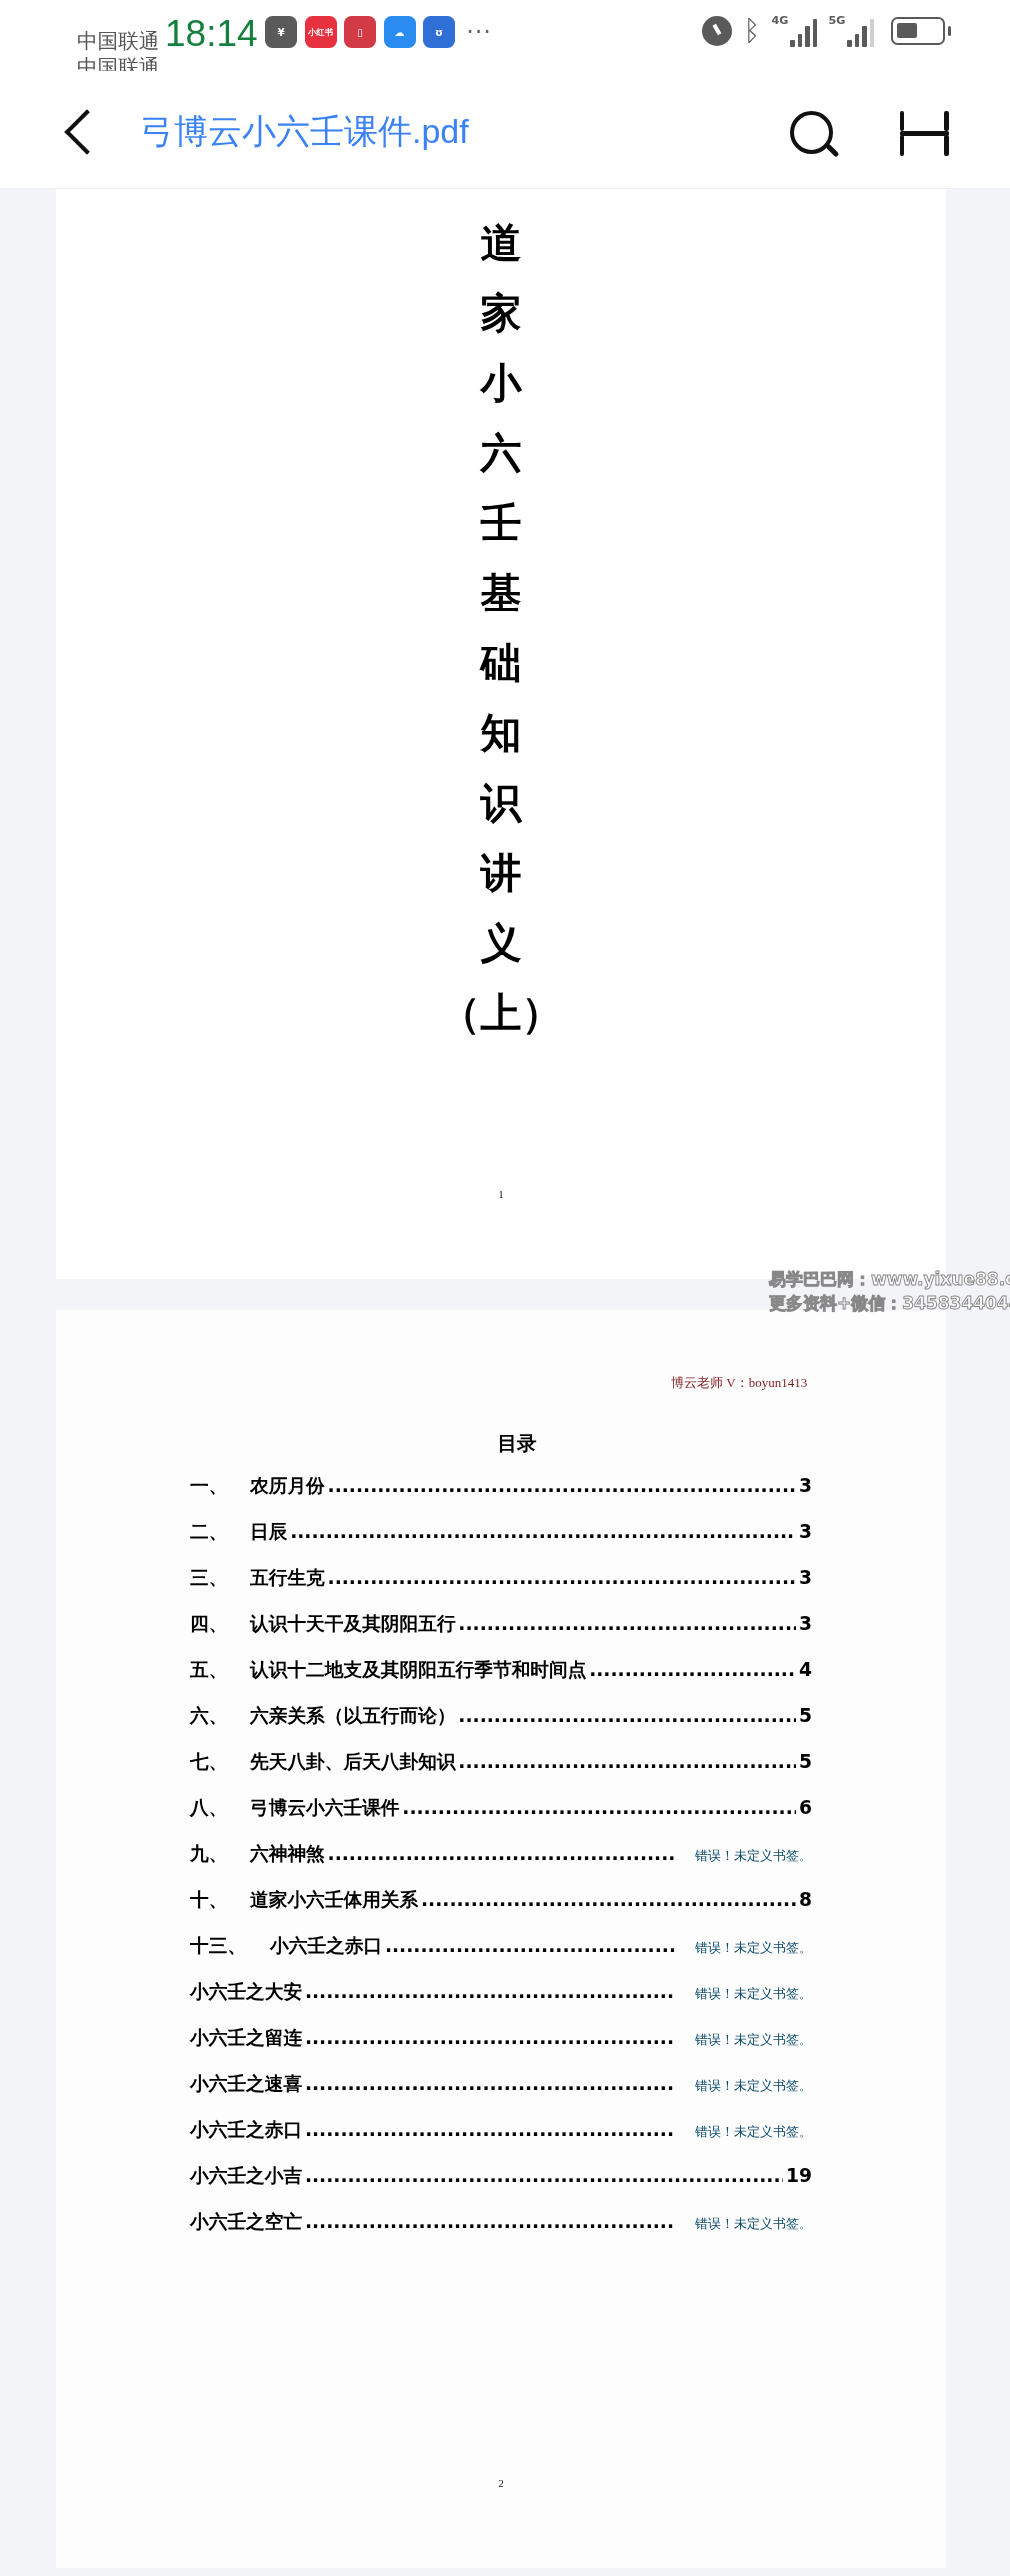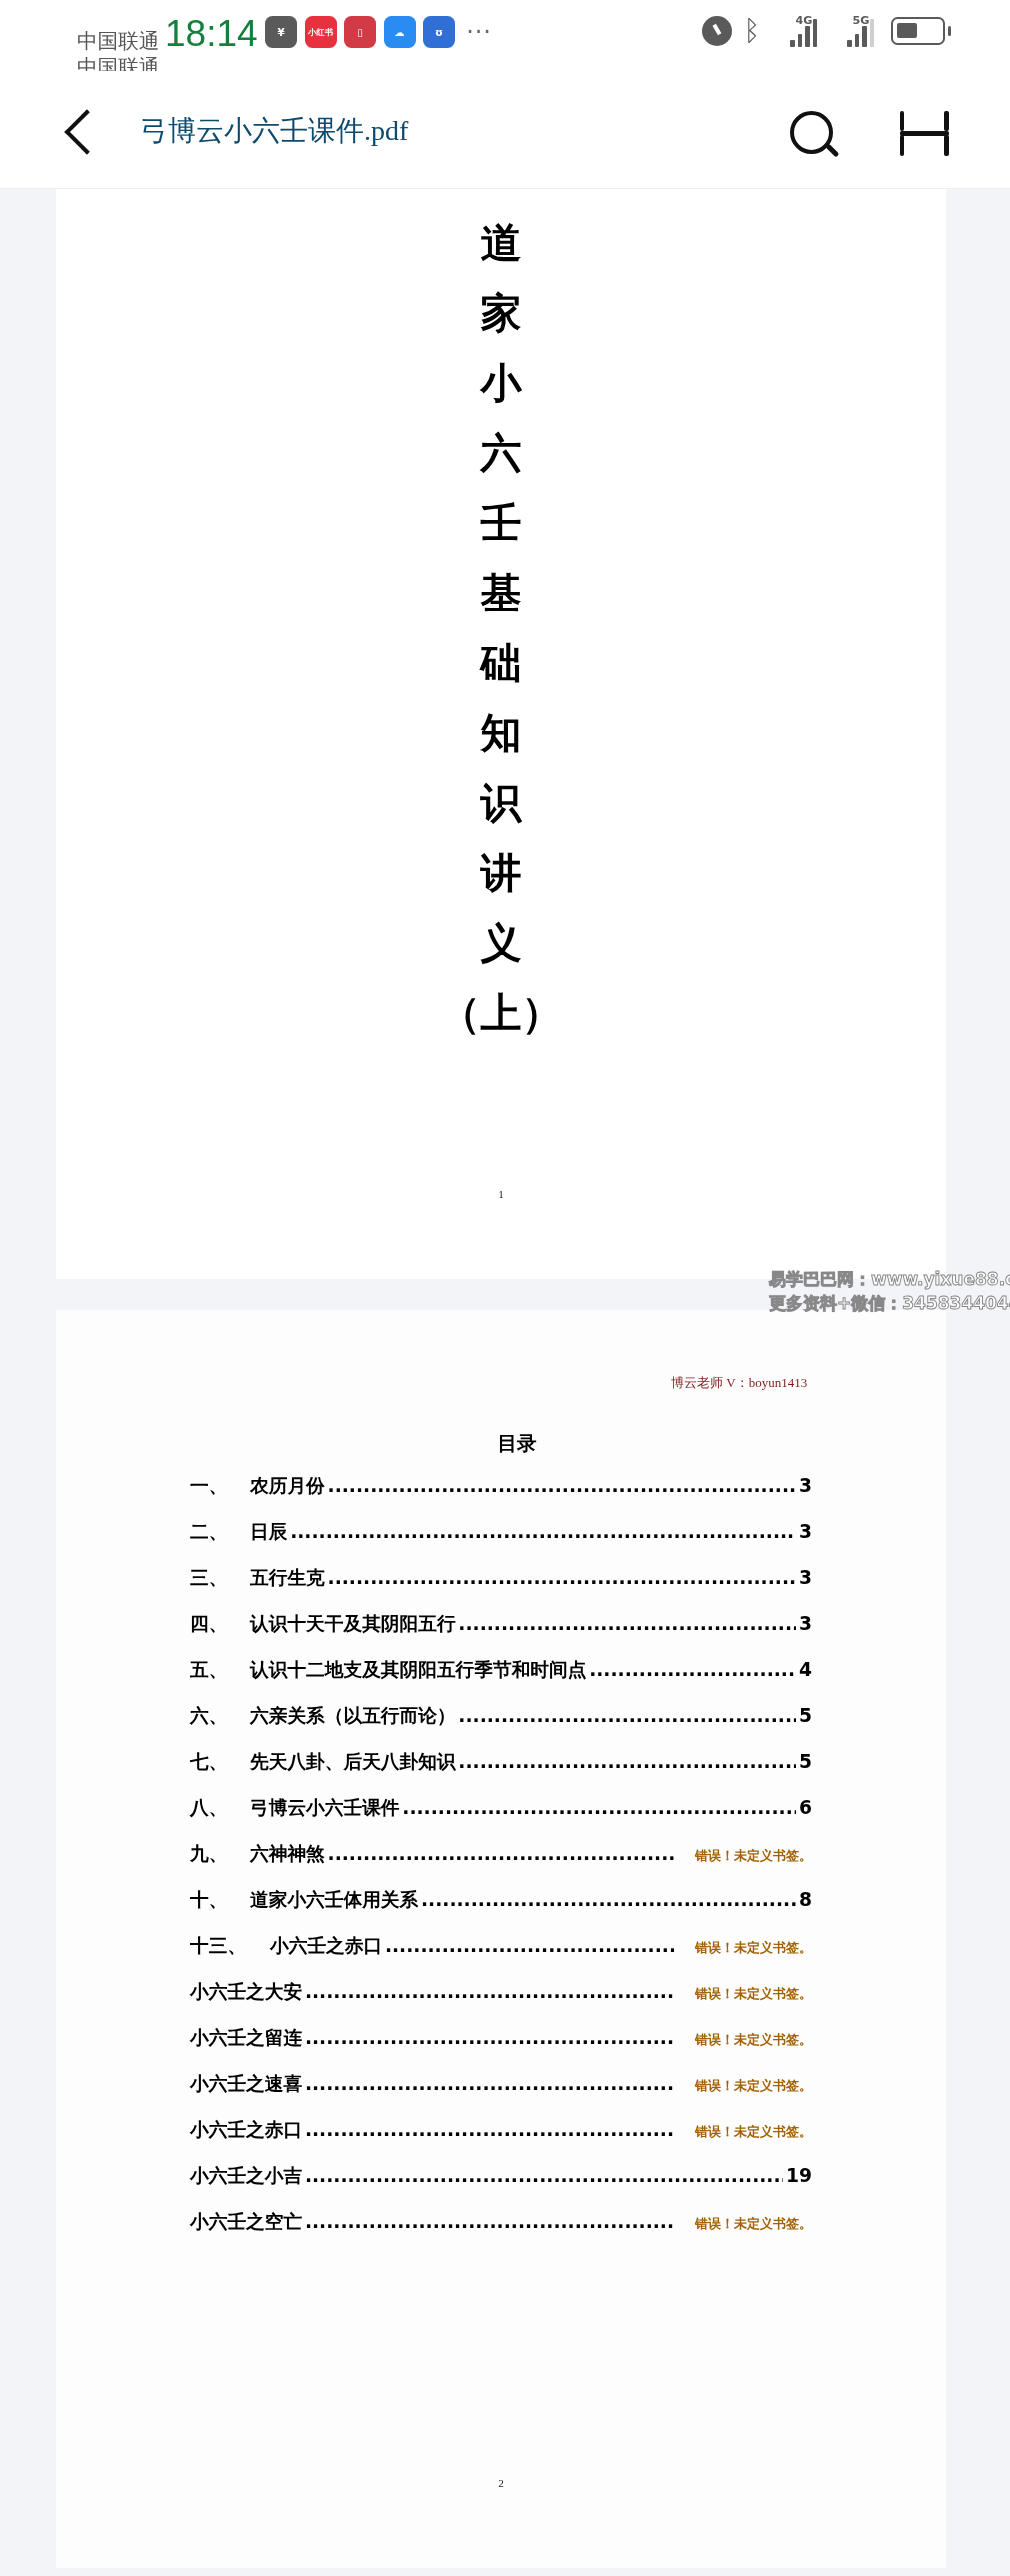--- a/index.html
+++ b/index.html
@@ -16,32 +16,32 @@
   .ic-xhs { background: #e8313e; font-size: 8.4px; }
   .ic-book { background: #d23a45; }
   .ic-weather { background: #2a8cf0; }
   .ic-cow { background: #2f6fd6; }
   .more-dots { font-size: 24px; color: #666; margin-left: 3.7px; letter-spacing: 0.9px; }
   .sys-icons { position: absolute; right: 65px; top: 15px; display: flex; align-items: center; gap: 11.2px; color: #555; }
   .alarm-ic { width: 30px; height: 30px; border-radius: 50%; background: #5a5a5a; position: relative; }
   .alarm-ic::after { content: ""; position: absolute; left: 13px; top: 7.5px; width: 3.7px; height: 11.2px; background: #fff; transform: rotate(-30deg); }
   .bt-ic { font-size: 28px; line-height: 30px; color: #5a5a5a; }
   .sig { display: flex; align-items: flex-end; gap: 2.8px; height: 32px; position: relative; padding-left: 18.7px; }
-  .sig .lbl { position: absolute; left: 0; top: 0; font-size: 11.2px; font-weight: bold; color: #5a5a5a; line-height: 11.2px; margin-left: 24px; }
+  .sig .lbl { position: absolute; left: 0; top: 0; font-size: 11.2px; font-weight: bold; color: #5a5a5a; line-height: 11.2px; }
   .sig .bar { width: 4.7px; background: #5a5a5a; border-radius: 0.9px; }
   .sig .bar.dim { background: #cfcfcf; }
   .battery { width: 54px; height: 28px; border: 2.8px solid #5a5a5a; border-radius: 6.5px; position: relative; margin-left: 5.6px; }
   .battery .fill { position: absolute; left: 3.7px; top: 3.7px; width: 20.6px; height: 15px; background: #5a5a5a; border-radius: 1.9px; }
   .battery::after { content: ""; position: absolute; right: -8.4px; top: 6.5px; width: 3.7px; height: 10.3px; background: #5a5a5a; border-radius: 1.9px; }
 
   
   .appbar { position: absolute; left: 0; top: 71px; width: 1010px; height: 118px; background: #ffffff; border-bottom: 1.9px solid #eceef2; }
   .back-btn { position: absolute; left: 58px; top: 28px; width: 47px; height: 65px; }
   .back-btn::before { content: ""; position: absolute; left: 13px; top: 13px; width: 28px; height: 28px; border-left: 4.7px solid #111; border-bottom: 4.7px solid #111; transform: rotate(45deg); transform-origin: center; top: 17px; }
-  .doc-title { position: absolute; left: 140px; top: 30px; font-size: 28px; line-height: 60px; color: #0c4a6e; font-family: Liberation Serif, serif; }
+  .doc-title { position: absolute; left: 140px; top: 30px; font-size: 34px; line-height: 60px; color: #3b82f6; font-family: Liberation Sans, sans-serif; }
   .search-btn { position: absolute; left: 784px; top: 34px; width: 60px; height: 60px; }
   .search-btn .ring { position: absolute; left: 5.6px; top: 5.6px; width: 43px; height: 43px; border: 4.7px solid #111; border-radius: 50%; }
   .search-btn .handle { position: absolute; left: 41px; top: 43px; width: 15px; height: 4.7px; background: #111; transform: rotate(45deg); border-radius: 2.8px; }
   .menu-btn { position: absolute; left: 896px; top: 36px; width: 56px; height: 56px; }
   .menu-btn .v { position: absolute; width: 4.7px; height: 20.6px; background: #111; border-radius: 1.9px; }
   .menu-btn .h { position: absolute; left: 3.7px; width: 49px; height: 4.7px; background: #111; border-radius: 1.9px; }
 
   
   .page { position: absolute; left: 56px; width: 890px; background: #fdfdfd; }
   .page1 { top: 189px; height: 1090px; background: #ffffff; }
@@ -53,21 +53,21 @@
   .page2 .page-num { top: 1167px; }
   .running-head { position: absolute; left: 615px; top: 64px; font-size: 13px; color: #7f1d1d; font-family: Liberation Serif, serif; }
   .toc-title { position: absolute; left: 16px; width: 890px; text-align: center; top: 120px; font-size: 19.6px; font-weight: bold; }
   .toc { position: absolute; left: 134px; top: 163px; width: 622px; }
   .toc-row { display: flex; align-items: baseline; height: 46px; font-size: 18.7px; font-weight: bold; white-space: nowrap; }
   .toc-row .num { display: inline-block; width: 60px; }
   .toc-row.wide .num { width: 80px; }
   .toc-row .dots { flex: 1; overflow: hidden; margin: 0 2.8px; letter-spacing: 0; font-weight: bold; }
   .toc-row .dots::before { content: "........................................................................................................................................................................................................"; }
   .toc-row .pg { font-weight: bold; }
-  .toc-row .pg.err { font-weight: bold; font-size: 13px; color: #a16207; margin-left: 18px; }
+  .toc-row .pg.err { font-weight: normal; font-size: 13px; color: #0c4a6e; margin-left: 18px; }
 
   .watermark { position: absolute; left: 769px; top: 1267px; font-size: 17px; line-height: 24px; font-weight: bold; color: #fff; -webkit-text-stroke: 0.9px #888; text-shadow: 0 0 0.9px #888; white-space: nowrap; }
 </style>
 </head>
 <body>
 
 <div class="statusbar">
   <div class="carrier">
     <div>中国联通</div>
     <div>中国联通</div>

